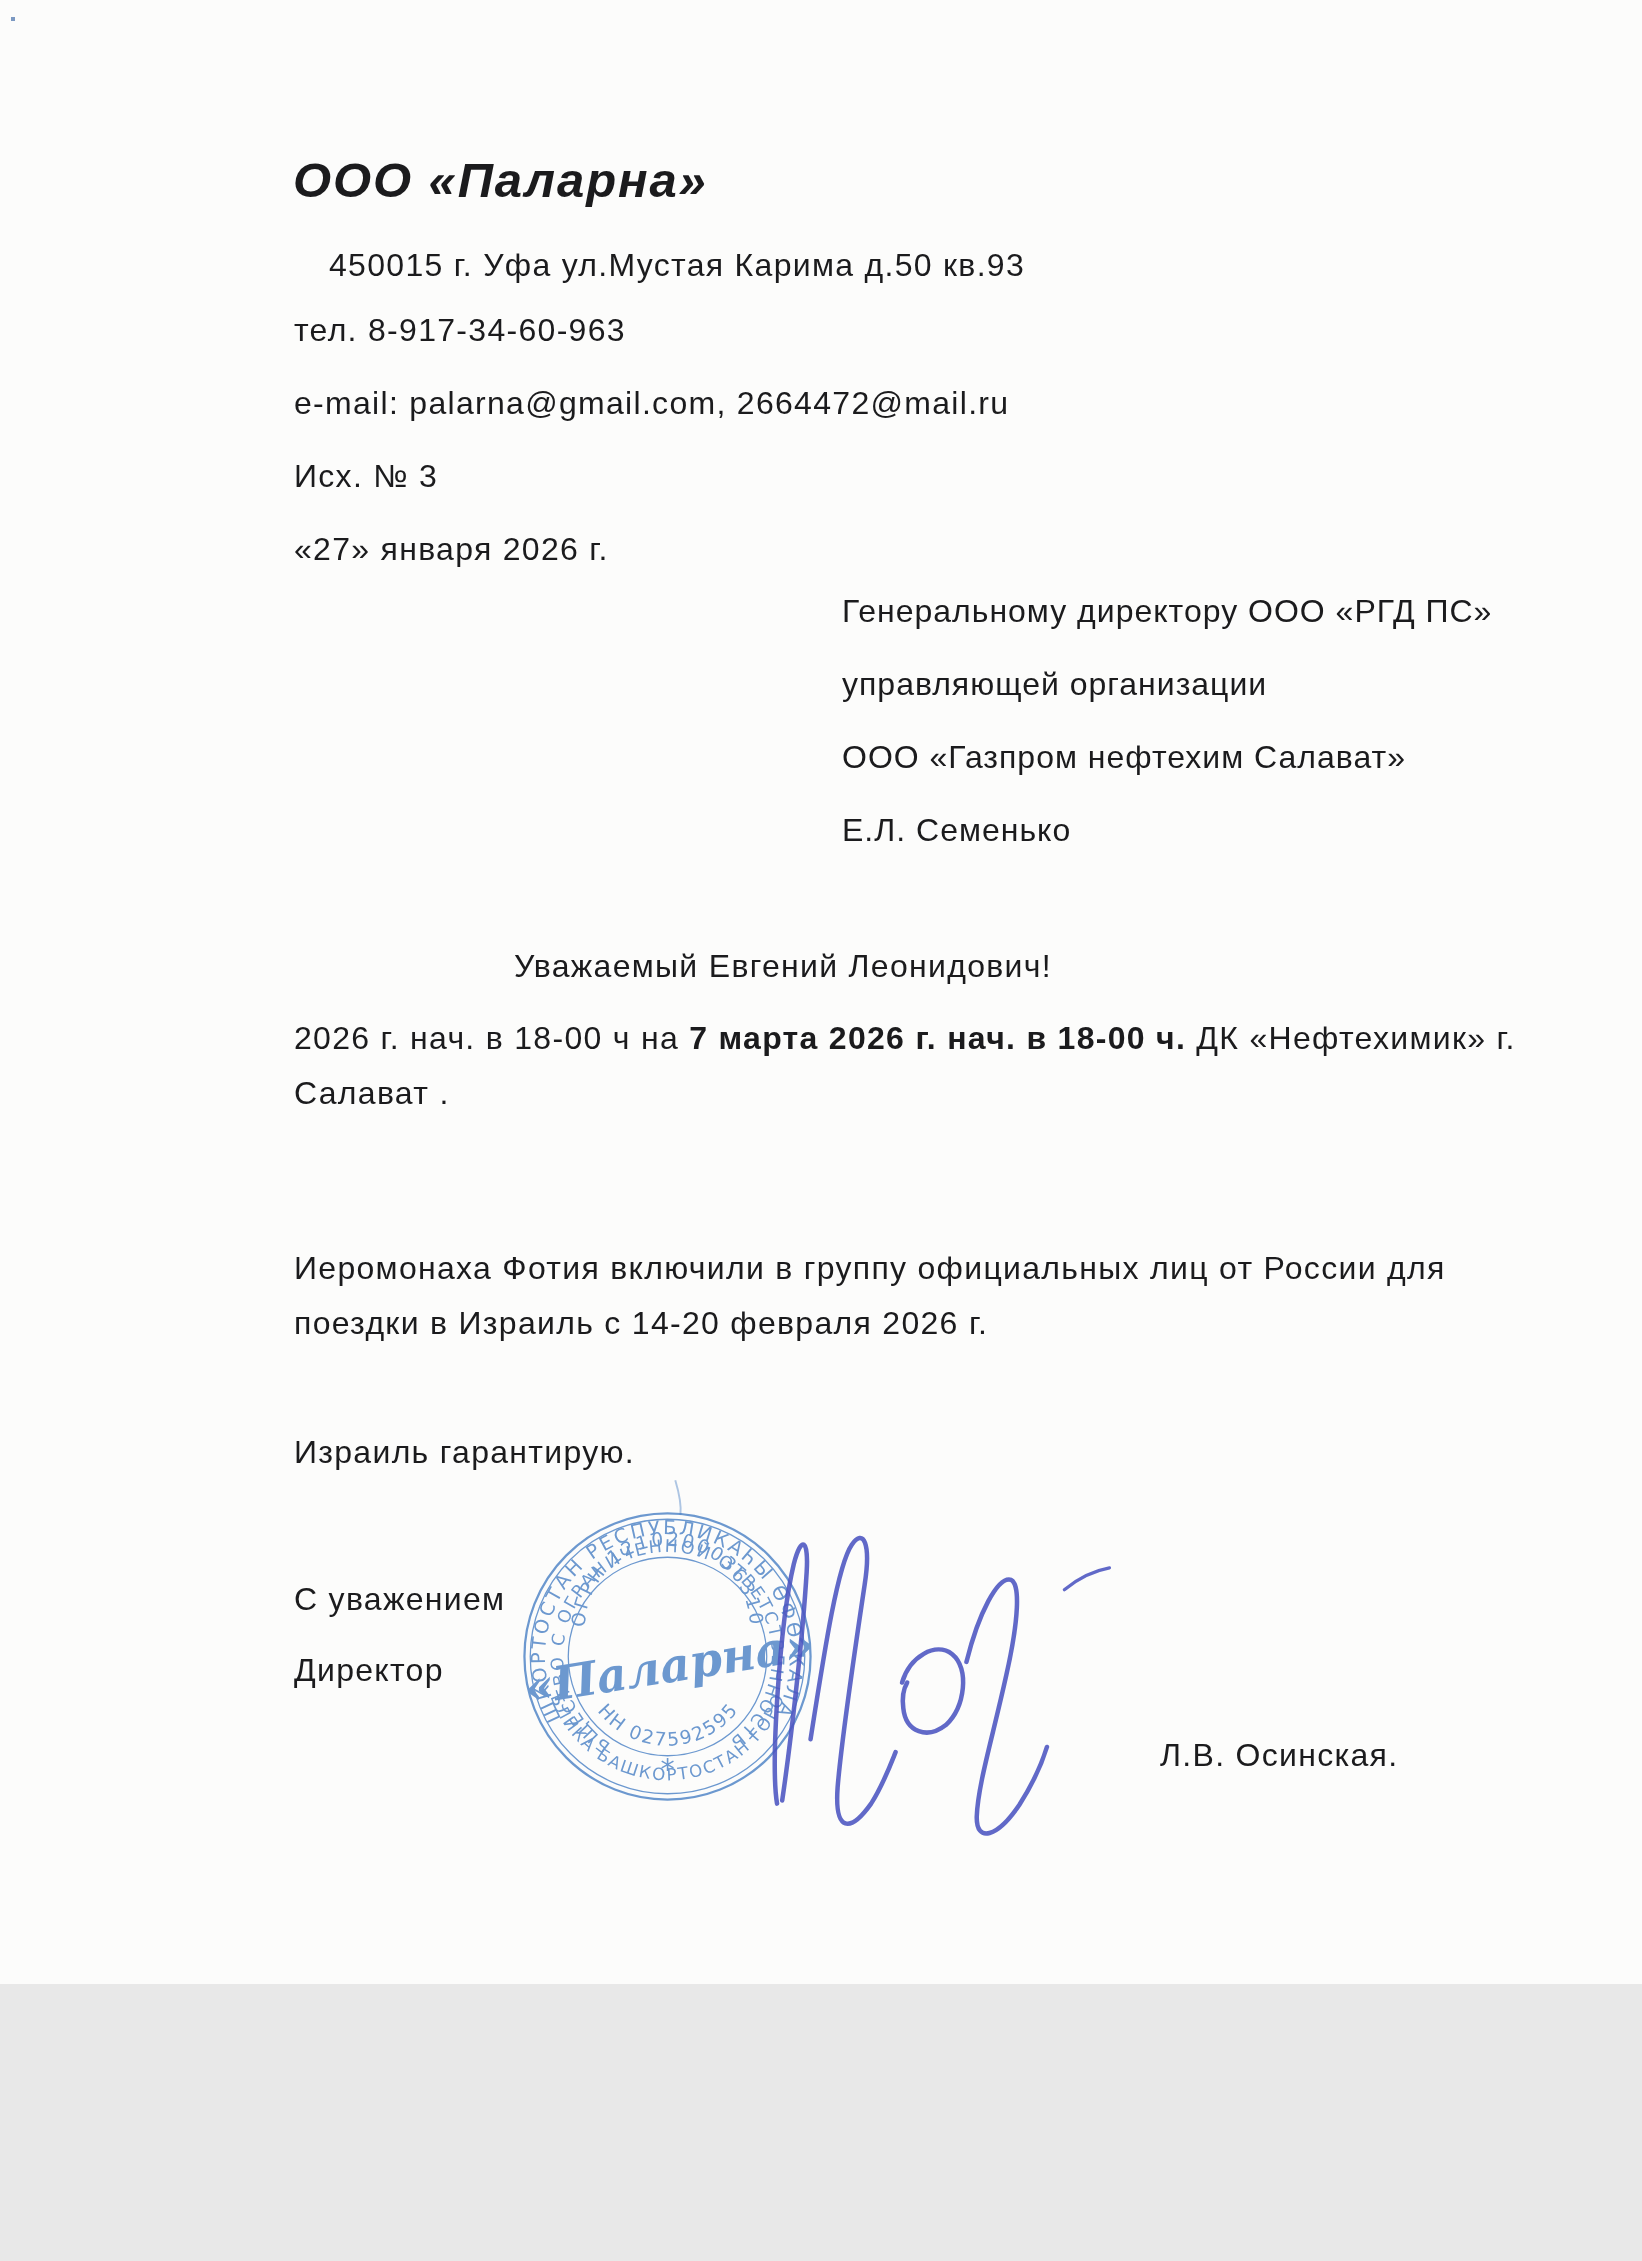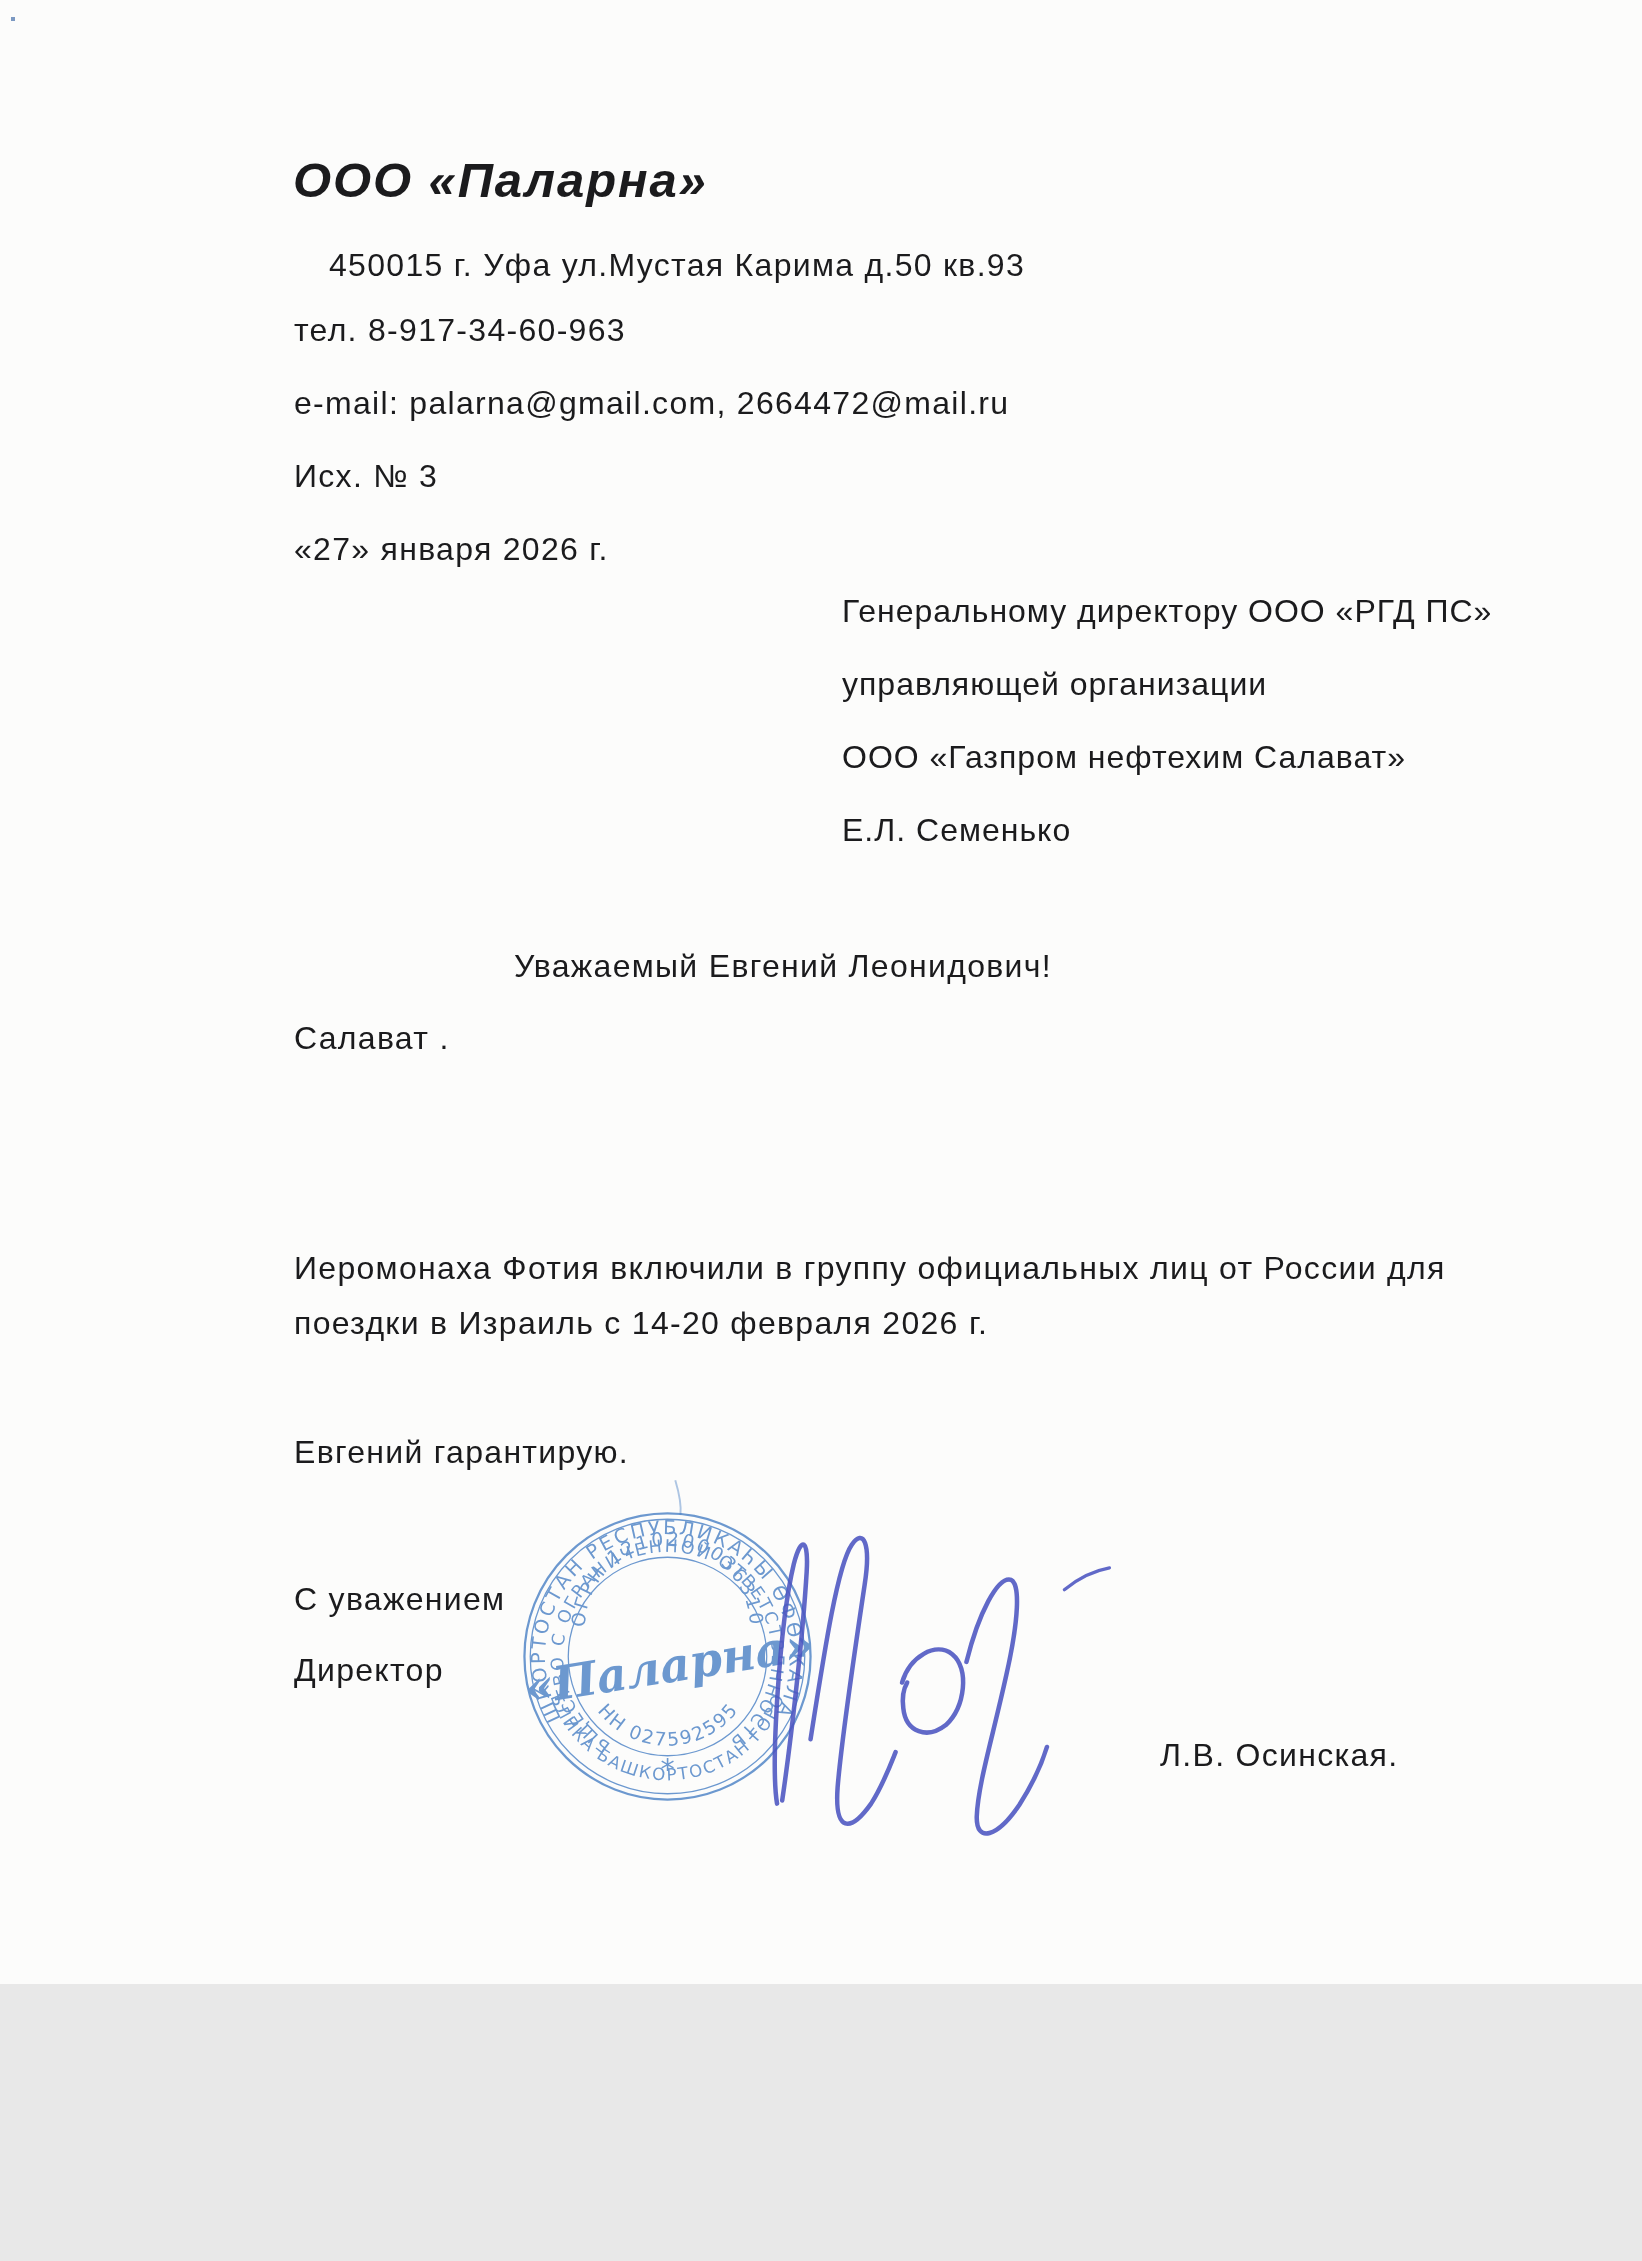--- a/index.html
+++ b/index.html
@@ -71,29 +71,30 @@
   <div class="abs recipient">
     <div>Генеральному директору ООО «РГД ПС»</div>
     <div>управляющей организации</div>
     <div>ООО «Газпром нефтехим Салават»</div>
     <div>Е.Л. Семенько</div>
   </div>
 
   <div class="abs salutation">Уважаемый Евгений Леонидович!</div>
 
   <div class="abs para p1">
+    <div><span>2026 г. нач. в 18-00 ч на </span><span class="b">7 марта 2026 г. нач. в 18-00 ч.</span><span> ДК «Нефтехимик» г.</span></div>
     <div>Салават .</div>
   </div>
 
   <div class="abs para p2">
     <div>Иеромонаха Фотия включили в группу официальных лиц от России для</div>
     <div>поездки в Израиль с 14-20 февраля 2026 г.</div>
   </div>
 
-  <div class="abs payment">Евгений гарантирую.</div>
+  <div class="abs payment">Израиль гарантирую.</div>
 
   <div class="abs closing">С уважением</div>
   <div class="abs role">Директор</div>
   <div class="abs signer-name">Л.В. Осинская.</div>
 
   <svg class="stamp-svg" viewBox="-232 -232 464 464" xmlns="http://www.w3.org/2000/svg">
     <defs>
       <path id="pOuterTop" d="M -161 101 A 190 190 0 1 1 161 101"></path>
       <path id="pOuterBottom" d="M -178 72 A 192 192 0 0 0 178 72"></path>
       <path id="pMid" d="M -86 137 A 162 162 0 1 1 86 137"></path>

